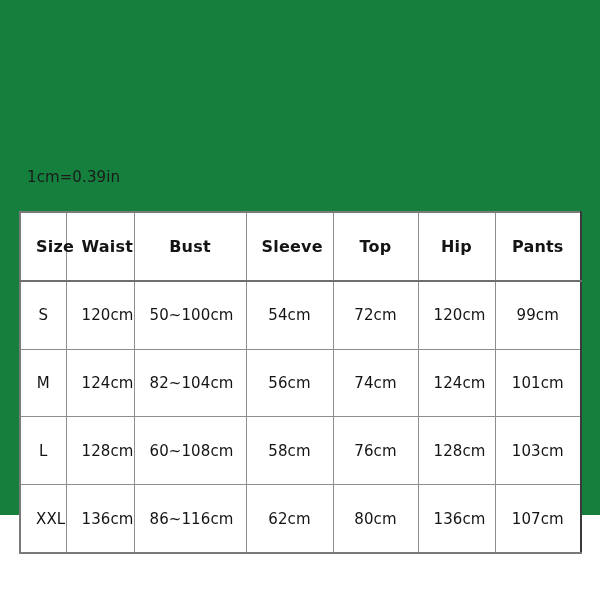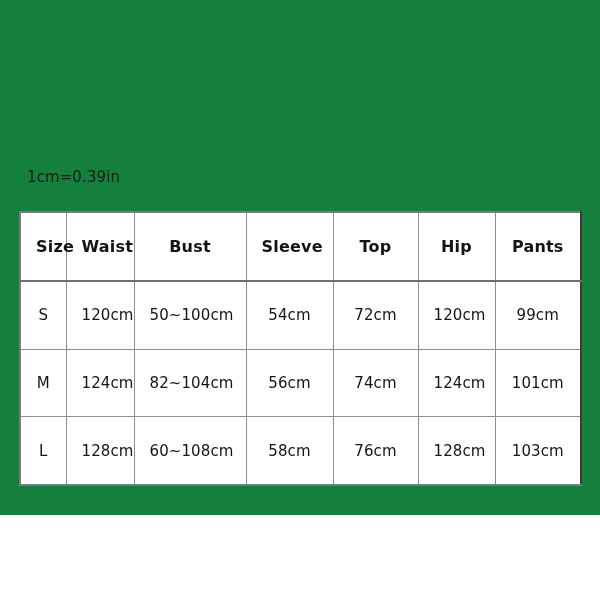--- a/index.html
+++ b/index.html
@@ -151,17 +151,26 @@
         </tr>
         <tr>
           <td>L</td>
           <td>128cm</td>
           <td>60~108cm</td>
           <td>58cm</td>
           <td>76cm</td>
           <td>128cm</td>
           <td>103cm</td>
         </tr>
+        <tr>
+          <td>XXL</td>
+          <td>136cm</td>
+          <td>86~116cm</td>
+          <td>62cm</td>
+          <td>80cm</td>
+          <td>136cm</td>
+          <td>107cm</td>
+        </tr>
       </tbody>
     </table>
   </div>
 
 </div>
 
 </body></html>

